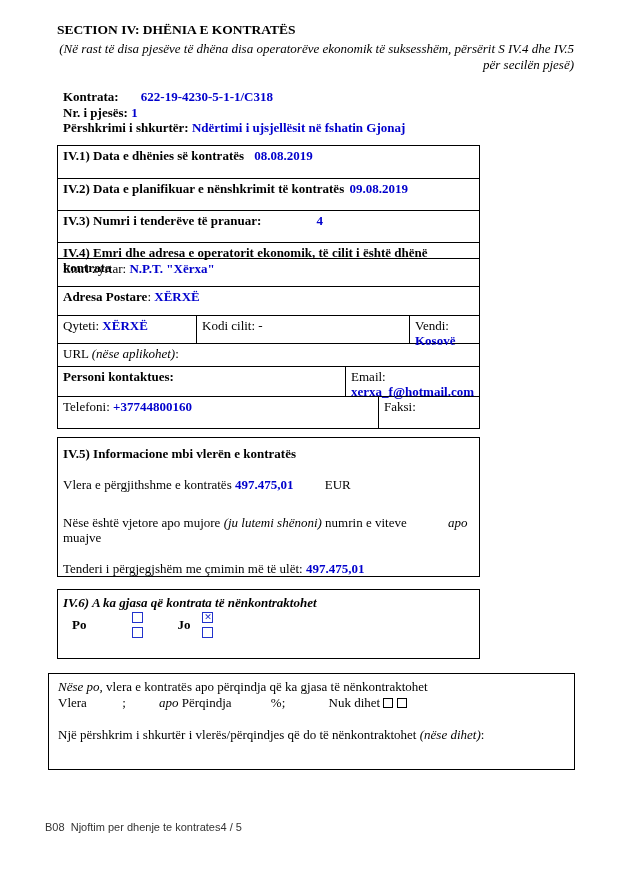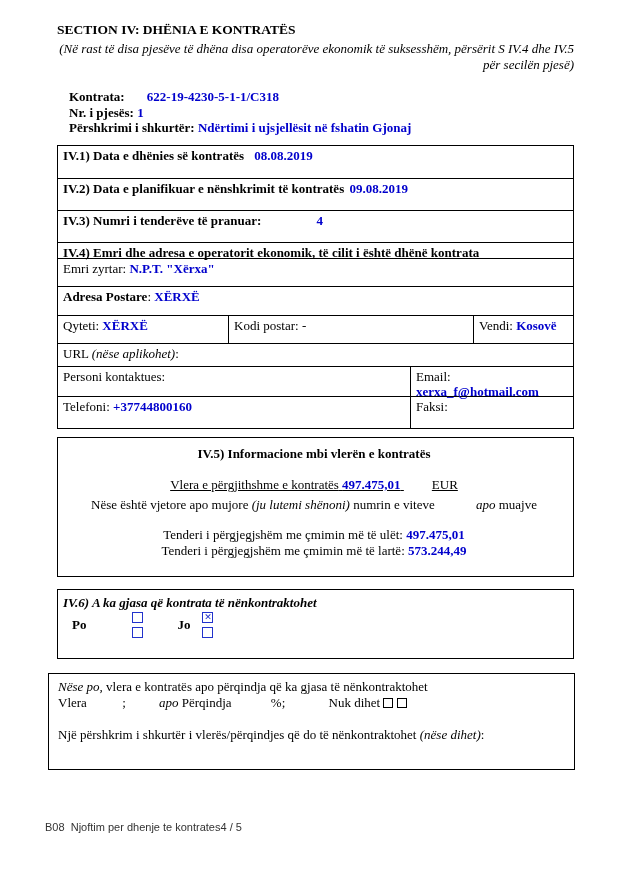--- a/index.html
+++ b/index.html
@@ -8,36 +8,36 @@
     width:626px; height:874px; position:relative;
     font-family:"Liberation Serif", serif;
     font-size:13px; color:#000;
   }
   .page { position:relative; width:626px; height:874px; overflow:hidden; }
   .content { position:absolute; left:57px; top:22px; width:517px; }
 
   .title { font-weight:bold; font-size:13.5px; margin-bottom:3px; }
   .note { font-style:italic; line-height:15.5px; margin-bottom:17px;text-align:right; }
 
-  .intro { margin-left:12px; line-height:15.5px; }
+  .intro { margin-left:6px; line-height:15.5px; }
   .intro .lbl { font-weight:bold; }
   .val { color:#0000CC; font-weight:bold; }
 
-  .tbl { border:1px solid #000; width:517px; margin-top:9px; }
+  .tbl { border:1px solid #000; width:423px; margin-top:9px; }
   .row { border-top:1px solid #000; padding:2px 5px 0 5px; line-height:15px; }
   .row:first-child { border-top:none; }
   .row.b { font-weight:bold; }
-  .flexrow { display:flex; padding:0;gap:32px; }
+  .flexrow { display:flex; padding:0; }
   .cell { padding:2px 5px 0 5px; }
   .cell + .cell { border-left:1px solid #000; }
 
   .h32 { height:32px; } .h16 { height:16px; } .h28 { height:28px; }
   .h29 { height:29px; } .h23 { height:23px; }
 
-  .box5 { margin-top:8px; padding:8px 8px 10px 5px; height:140px;text-align:center; }
+  .box5 { margin-top:8px; padding:8px 8px 10px 5px; height:140px; }
   .box5 .line { line-height:15.5px; }
   .it { font-style:italic; }
 
   .box6 { margin-top:12px; height:70px; padding:5px 5px 0 5px; }
   .cbrow { display:flex; align-items:flex-start; margin-top:2px; }
   .cbstack { display:flex; flex-direction:column; gap:4px; }
   .cb {
     width:11px; height:11px; border:1.5px solid #2233CC;
     position:relative; display:inline-block; background:#fff;
   }
@@ -112,73 +112,69 @@
       <div class="row h29">
         <span style="font-weight:bold;">Adresa Postare</span><span>:</span>
         <span class="val">XËRXË</span>
       </div>
       <div class="row flexrow" style="height:28px;">
         <div class="cell" style="width:138px;">
           <span>Qyteti:</span>
           <span class="val">XËRXË</span>
         </div>
         <div class="cell" style="width:213px;">
-          <span>Kodi postar:</span>
+          <span>Kodi cilit:</span>
           <span>-</span>
         </div>
         <div class="cell" style="flex:1;">
           <span>Vendi:</span>
           <span class="val">Kosovë</span>
         </div>
       </div>
       <div class="row h23">
         <span>URL</span>
         <span class="it">(nëse aplikohet)</span><span>:</span>
       </div>
       <div class="row flexrow" style="height:30px;">
-        <div class="cell" style="width:320px; font-weight:normal;">
+        <div class="cell" style="width:320px; font-weight:bold;">
           <span>Personi kontaktues:</span>
         </div>
         <div class="cell" style="flex:1;">
           <span>Email:</span>
           <span class="val">xerxa_f@hotmail.com</span>
         </div>
       </div>
       <div class="row flexrow" style="height:32px;">
         <div class="cell" style="width:320px;">
           <span>Telefoni:</span>
           <span class="val">+37744800160</span>
         </div>
         <div class="cell" style="flex:1;">
           <span>Faksi:</span>
         </div>
       </div>
     </div>
 
     <div class="tbl box5">
       <div class="line" style="font-weight:bold;">IV.5) Informacione mbi vlerën e kontratës</div>
-      <div class="line" style="margin-top:16px;text-decoration:underline;">
+      <div class="line" style="margin-top:16px;">
         <span>Vlera e përgjithshme e kontratës</span>
         <span class="val">497.475,01</span>
         <span style="margin-left:28px;">EUR</span>
       </div>
-      <div class="line" style="margin-top:4px;">
+      <div class="line" style="margin-top:22px;">
         <span>Nëse është vjetore apo mujore</span>
         <span class="it">(ju lutemi shënoni)</span>
         <span>numrin e viteve</span>
         <span class="it" style="margin-left:38px;">apo</span>
         <span>muajve</span>
       </div>
       <div class="line" style="margin-top:15px;">
         <span>Tenderi i përgjegjshëm me çmimin më të ulët:</span>
         <span class="val">497.475,01</span>
-      </div>
-      <div class="line">
-        <span>Tenderi i përgjegjshëm me çmimin më të lartë:</span>
-        <span class="val">573.244,49</span>
       </div>
     </div>
 
     <div class="tbl box6">
       <div style="font-weight:bold; line-height:15px;font-style:italic;">IV.6) A ka gjasa që kontrata të nënkontraktohet</div>
       <div class="cbrow">
         <span class="yn-label" style="margin-left:9px;">Po</span>
         <span class="cbstack" style="margin-left:46px;">
           <span class="cb" data-checked="false"></span>
           <span class="cb" data-checked="false"></span>

